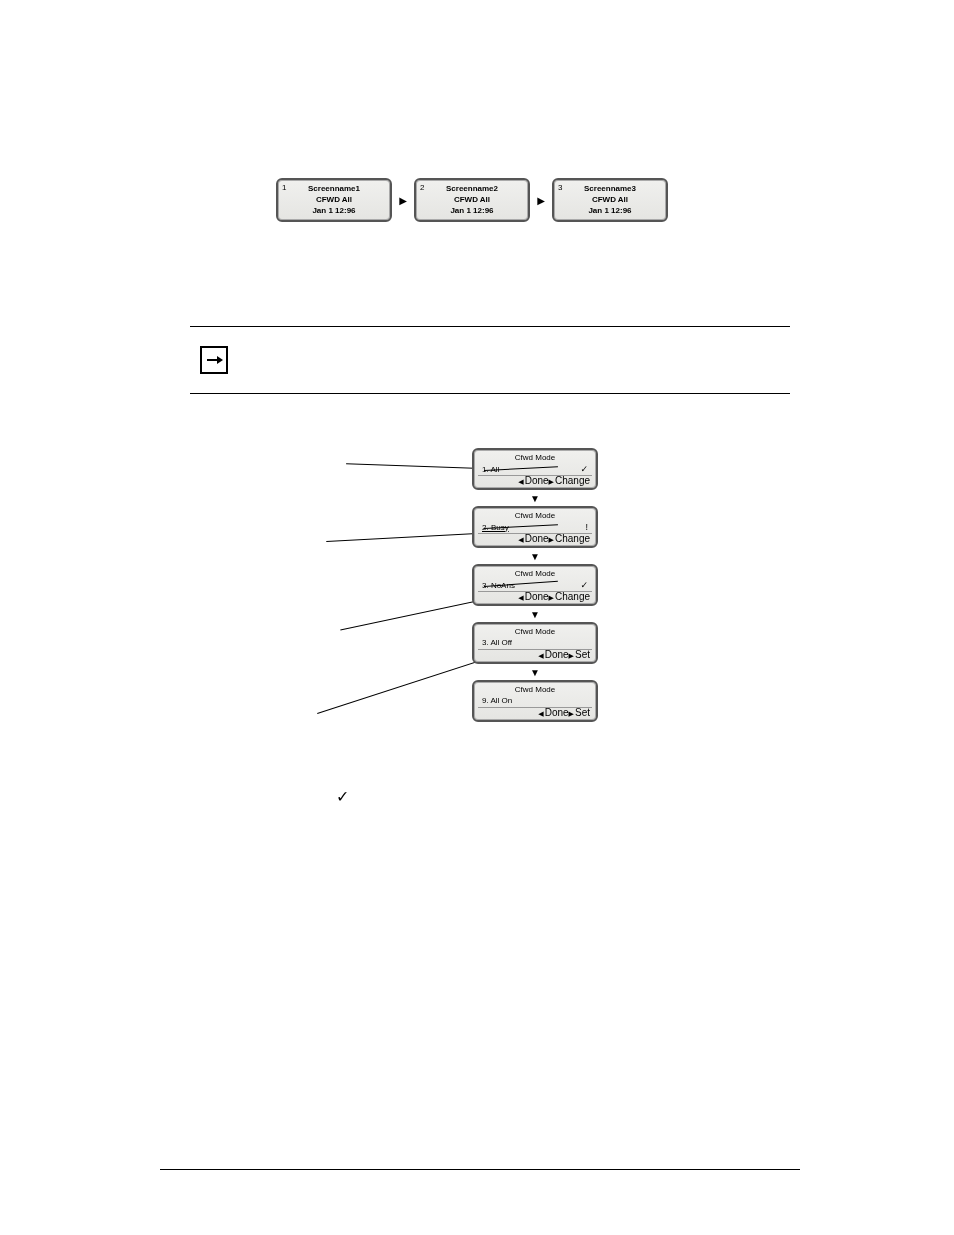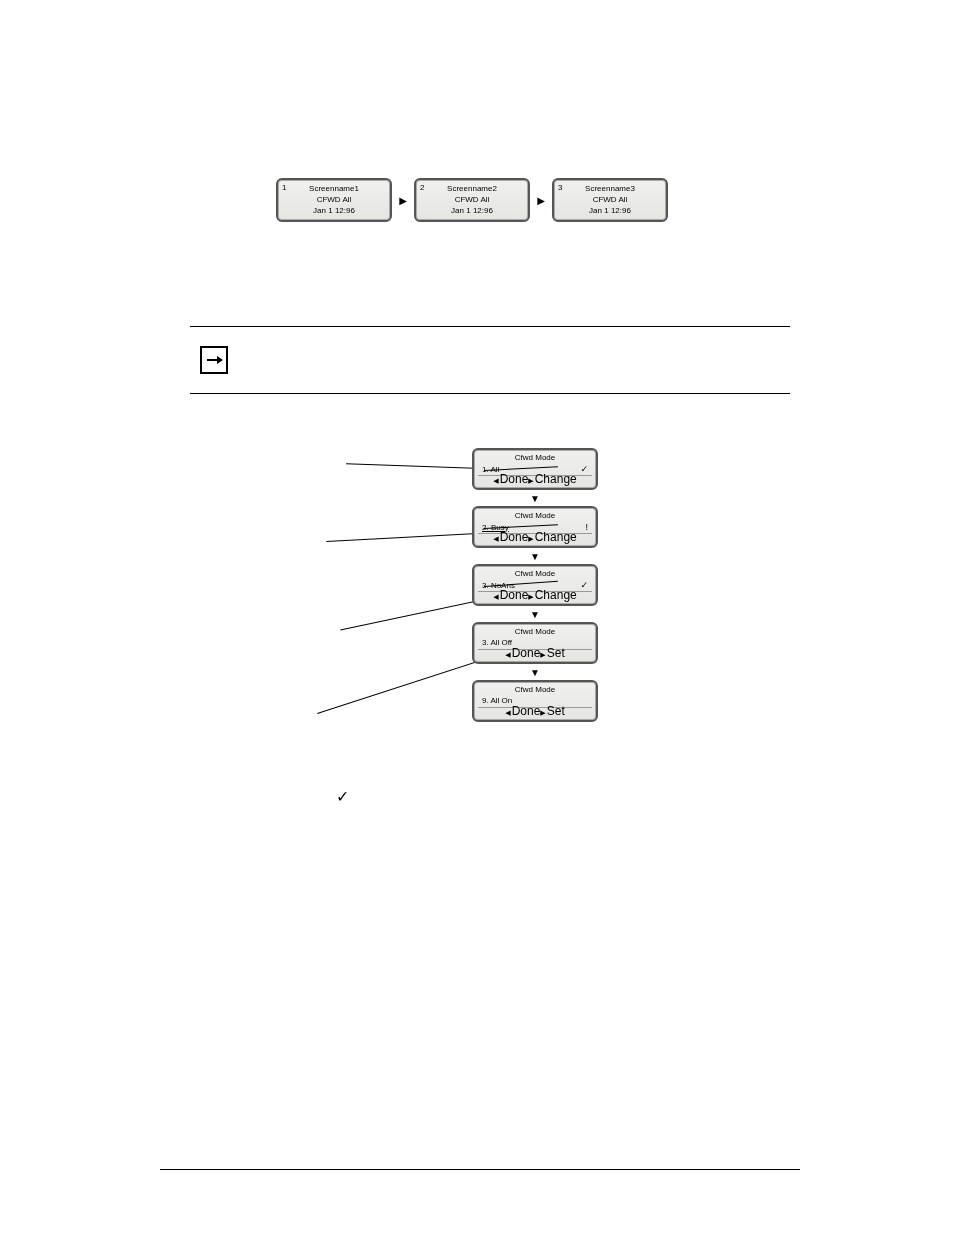--- a/index.html
+++ b/index.html
@@ -15,38 +15,38 @@
   .phone-screen {
     width: 116px; height: 44px;
     border: 2px solid #555; border-radius: 6px;
     background: linear-gradient(#f0f0ee,#e5e5e2);
     position: relative;
     font-size: 8px; text-align: center;
     padding-top: 3px;
     box-shadow: inset 0 0 0 1px #aaa;
   }
   .phone-screen .num { position: absolute; left: 4px; top: 3px; font-size: 8px; }
-  .phone-screen .line { line-height: 11px; }
+  .phone-screen .line { line-height: 11px; font-weight: bold; }
   .between-arrow { width: 22px; text-align: center; font-size: 10px; color: #000; }
 
   
   .mode-stack { position: absolute; left: 472px; top: 448px; width: 126px; }
   .mode-screen {
     width: 126px; height: 42px;
     border: 2px solid #555; border-radius: 6px;
     background: linear-gradient(#f0f0ee,#e5e5e2);
     box-shadow: inset 0 0 0 1px #aaa;
     position: relative;
     font-size: 8px;
   }
   .mode-screen .title { position: absolute; left: 0; right: 0; top: 3px; text-align: center; }
   .mode-screen .optrow { position: absolute; left: 8px; right: 8px; top: 14px; display: flex; justify-content: space-between; align-items: center; }
   .mode-screen .optrow .opt { white-space: nowrap; }
   .mode-screen .optrow .ind { font-size: 9px; }
-  .mode-screen .btnrow { position: absolute; left: 6px; right: 6px; bottom: 2px; display: flex; justify-content: center; font-size: 12px; }
+  .mode-screen .btnrow { position: absolute; left: 6px; right: 6px; bottom: 2px; display: flex; justify-content: flex-end; font-size: 10px; }
   .mode-screen .btnrow .l::before { content: "◀"; font-size: 7px; margin-right: 1px; }
   .mode-screen .btnrow .r::before { content: "▶"; font-size: 7px; margin-right: 1px; }
   .mode-screen .innerline { position: absolute; left: 4px; right: 4px; bottom: 12px; height: 1px; background: #999; }
   .mode-screen .strike { position: absolute; left: 10px; top: 20px; width: 74px; height: 1px; background: #000; transform-origin: left center; }
   .mode-gap { height: 16px; display: flex; align-items: center; justify-content: center; }
   .mode-gap .down { font-size: 10px; color: #000; }
 
   
   .diag { position: absolute; background: #000; height: 1px; transform-origin: right center; }
 

